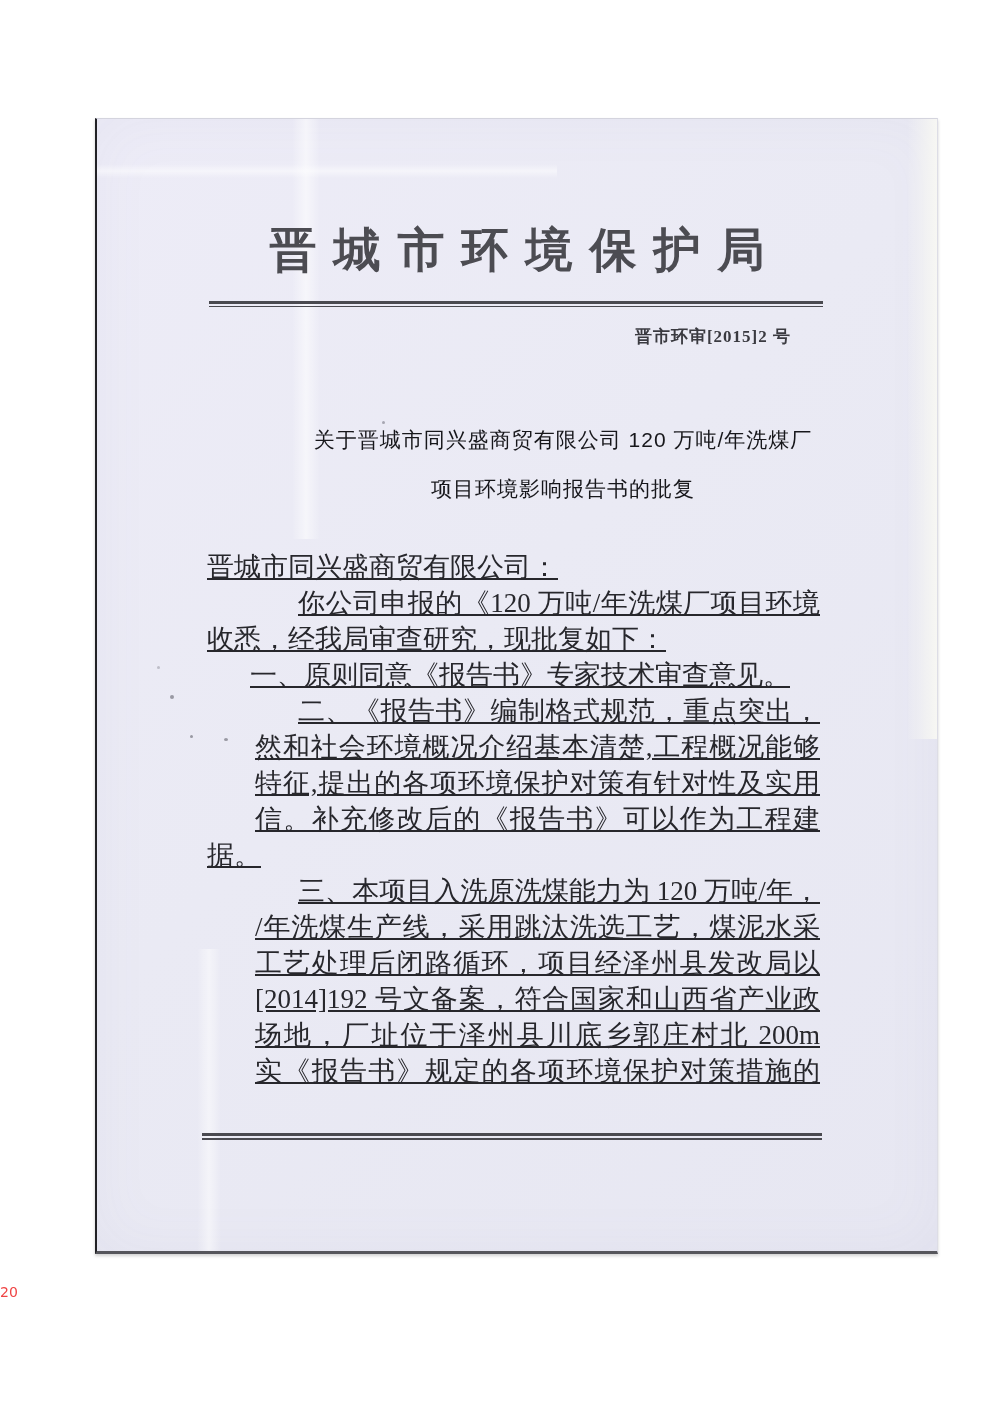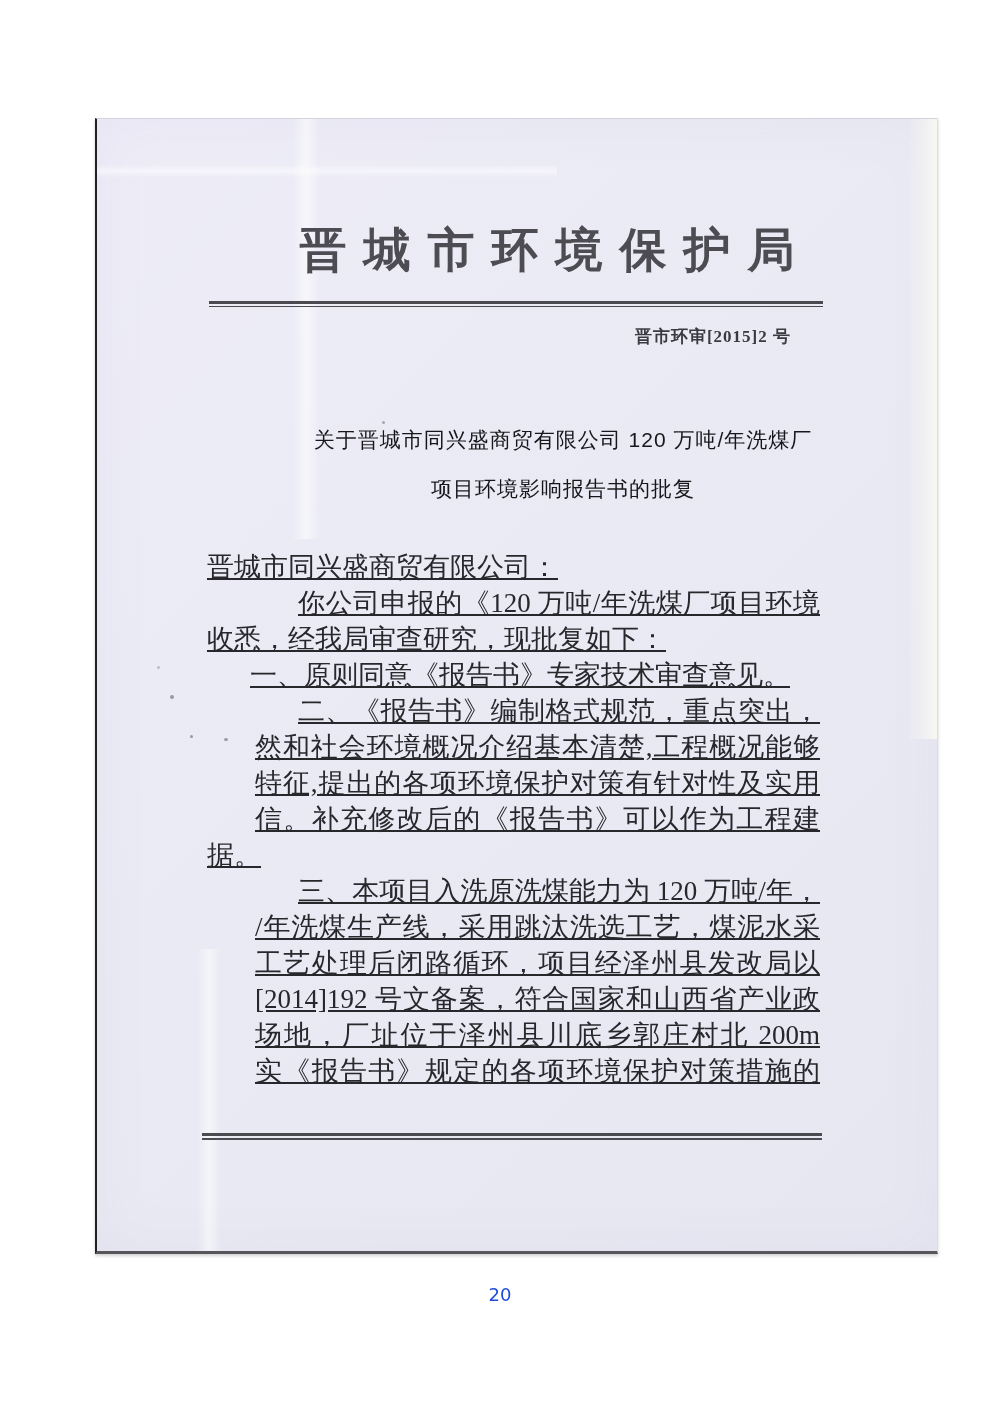--- a/index.html
+++ b/index.html
@@ -74,21 +74,20 @@
     width: 100%;
     padding-left: 17px;
     box-sizing: border-box;
     text-align: center;
     font-size: 47px;
     line-height: 1.1;
     letter-spacing: 17px;
     font-weight: 700;
     color: var(--header_ink, #4c4c52);
     white-space: nowrap;
-    margin-left: 30px;
   }
   .rule {
     position: absolute;
     height: 2px;
     border-top: 3px solid var(--rule, #4a4a50);
     border-bottom: 1px solid var(--rule, #4a4a50);
   }
   .header-rule { top: 182px; left: 112px; width: 614px; }
   .footer-rule { top: 1014px; left: 105px; width: 620px; border-bottom-width: 2px; }
 
@@ -147,24 +146,23 @@
     text-align-last: justify;
     margin-left: 48px;
     -moz-text-align-last: justify;
   }
 
   .page-number {
     position: absolute;
     top: 1284px;
     left: 0;
     width: 100%;
-    text-align: center;
     font-family: "DejaVu Sans", sans-serif;
-    font-size: 18px;
-    color: #1d4ed8;
+    font-size: 14px;
+    color: #ef4444;
   }
 </style>
 </head>
 <body>
 
 <div class="canvas">
 
   <div class="paper">
 
     <div class="edge-highlight"></div>

